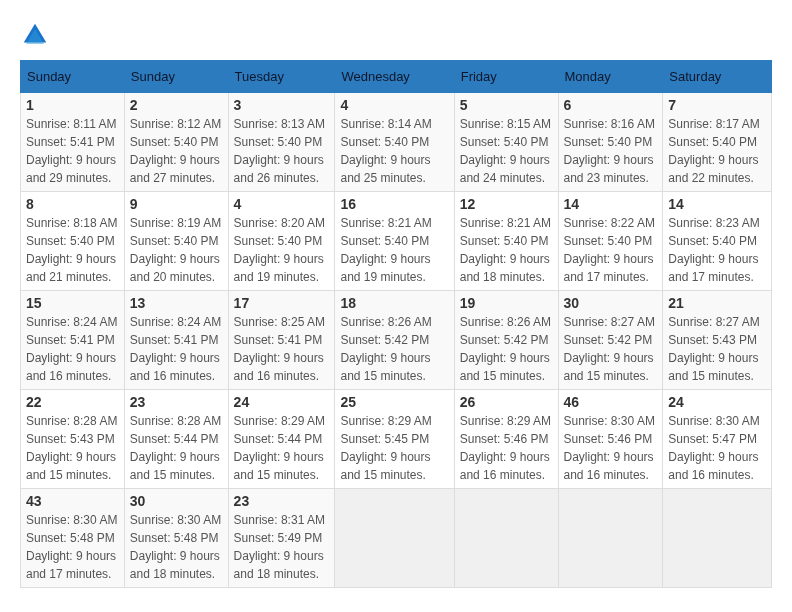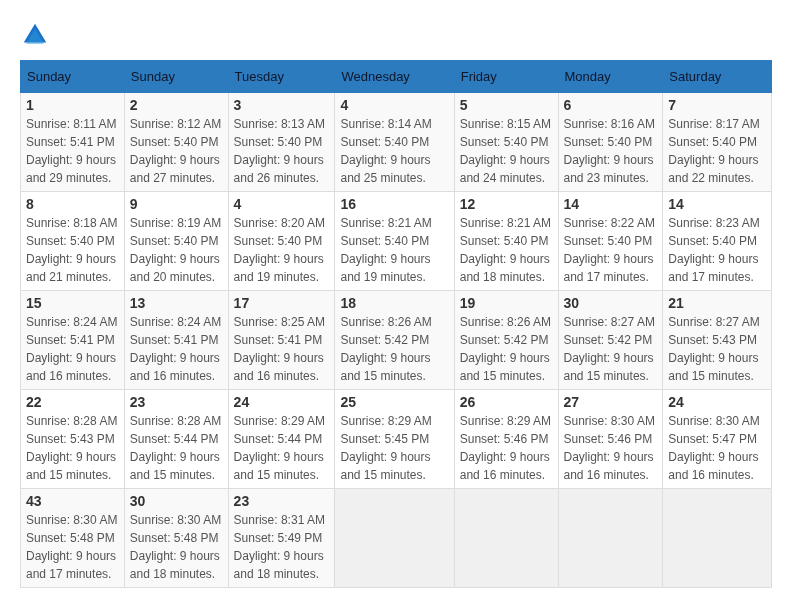--- a/index.html
+++ b/index.html
@@ -229,21 +229,21 @@
         </td>
         <td>
           <span class="day-num">25</span>
           <div class="day-detail">Sunrise: 8:29 AM<br>Sunset: 5:45 PM<br>Daylight: 9 hours and 15 minutes.</div>
         </td>
         <td>
           <span class="day-num">26</span>
           <div class="day-detail">Sunrise: 8:29 AM<br>Sunset: 5:46 PM<br>Daylight: 9 hours and 16 minutes.</div>
         </td>
         <td>
-          <span class="day-num">27</span>
+          <span class="day-num">46</span>
           <div class="day-detail">Sunrise: 8:30 AM<br>Sunset: 5:46 PM<br>Daylight: 9 hours and 16 minutes.</div>
         </td>
         <td>
           <span class="day-num">24</span>
           <div class="day-detail">Sunrise: 8:30 AM<br>Sunset: 5:47 PM<br>Daylight: 9 hours and 16 minutes.</div>
         </td>
       </tr>
       <tr>
         <td>
           <span class="day-num">43</span>

